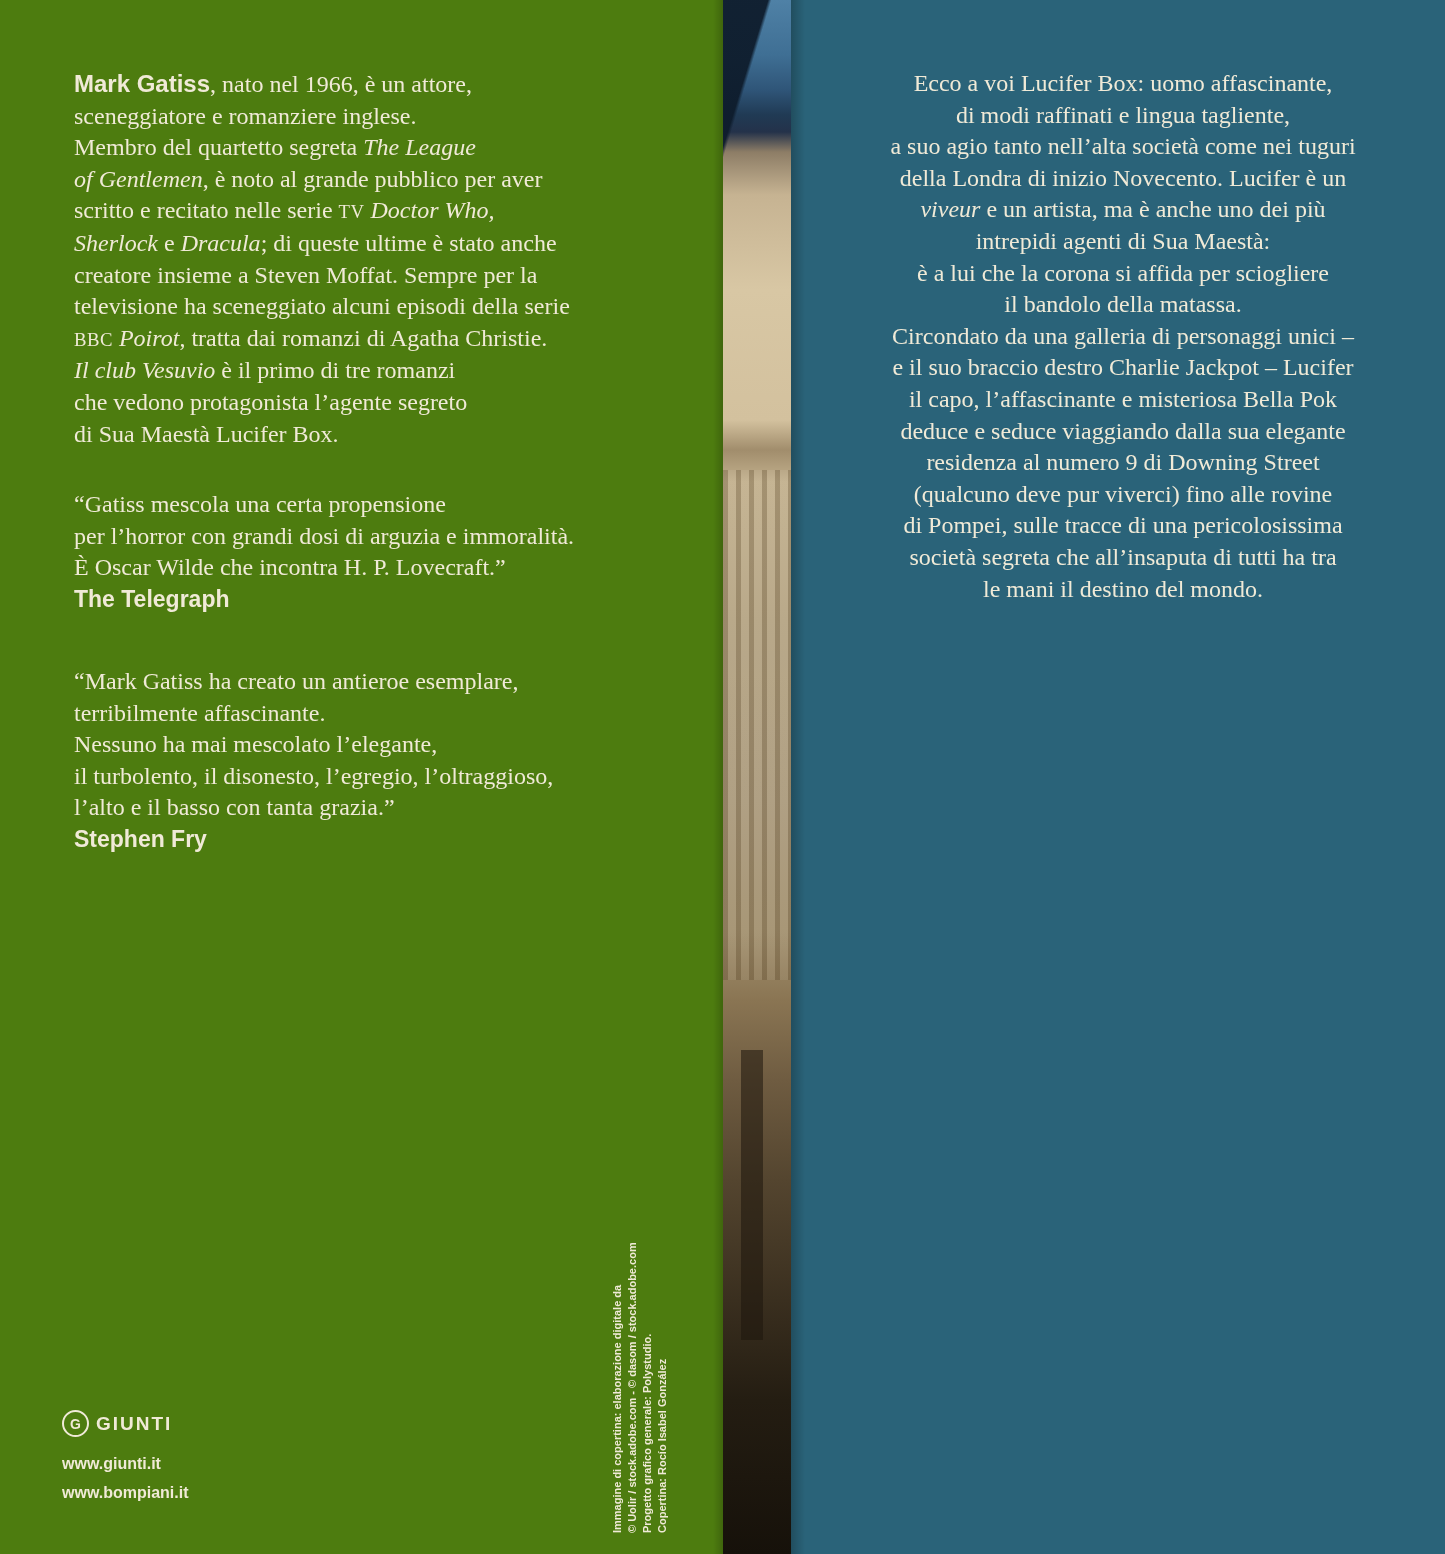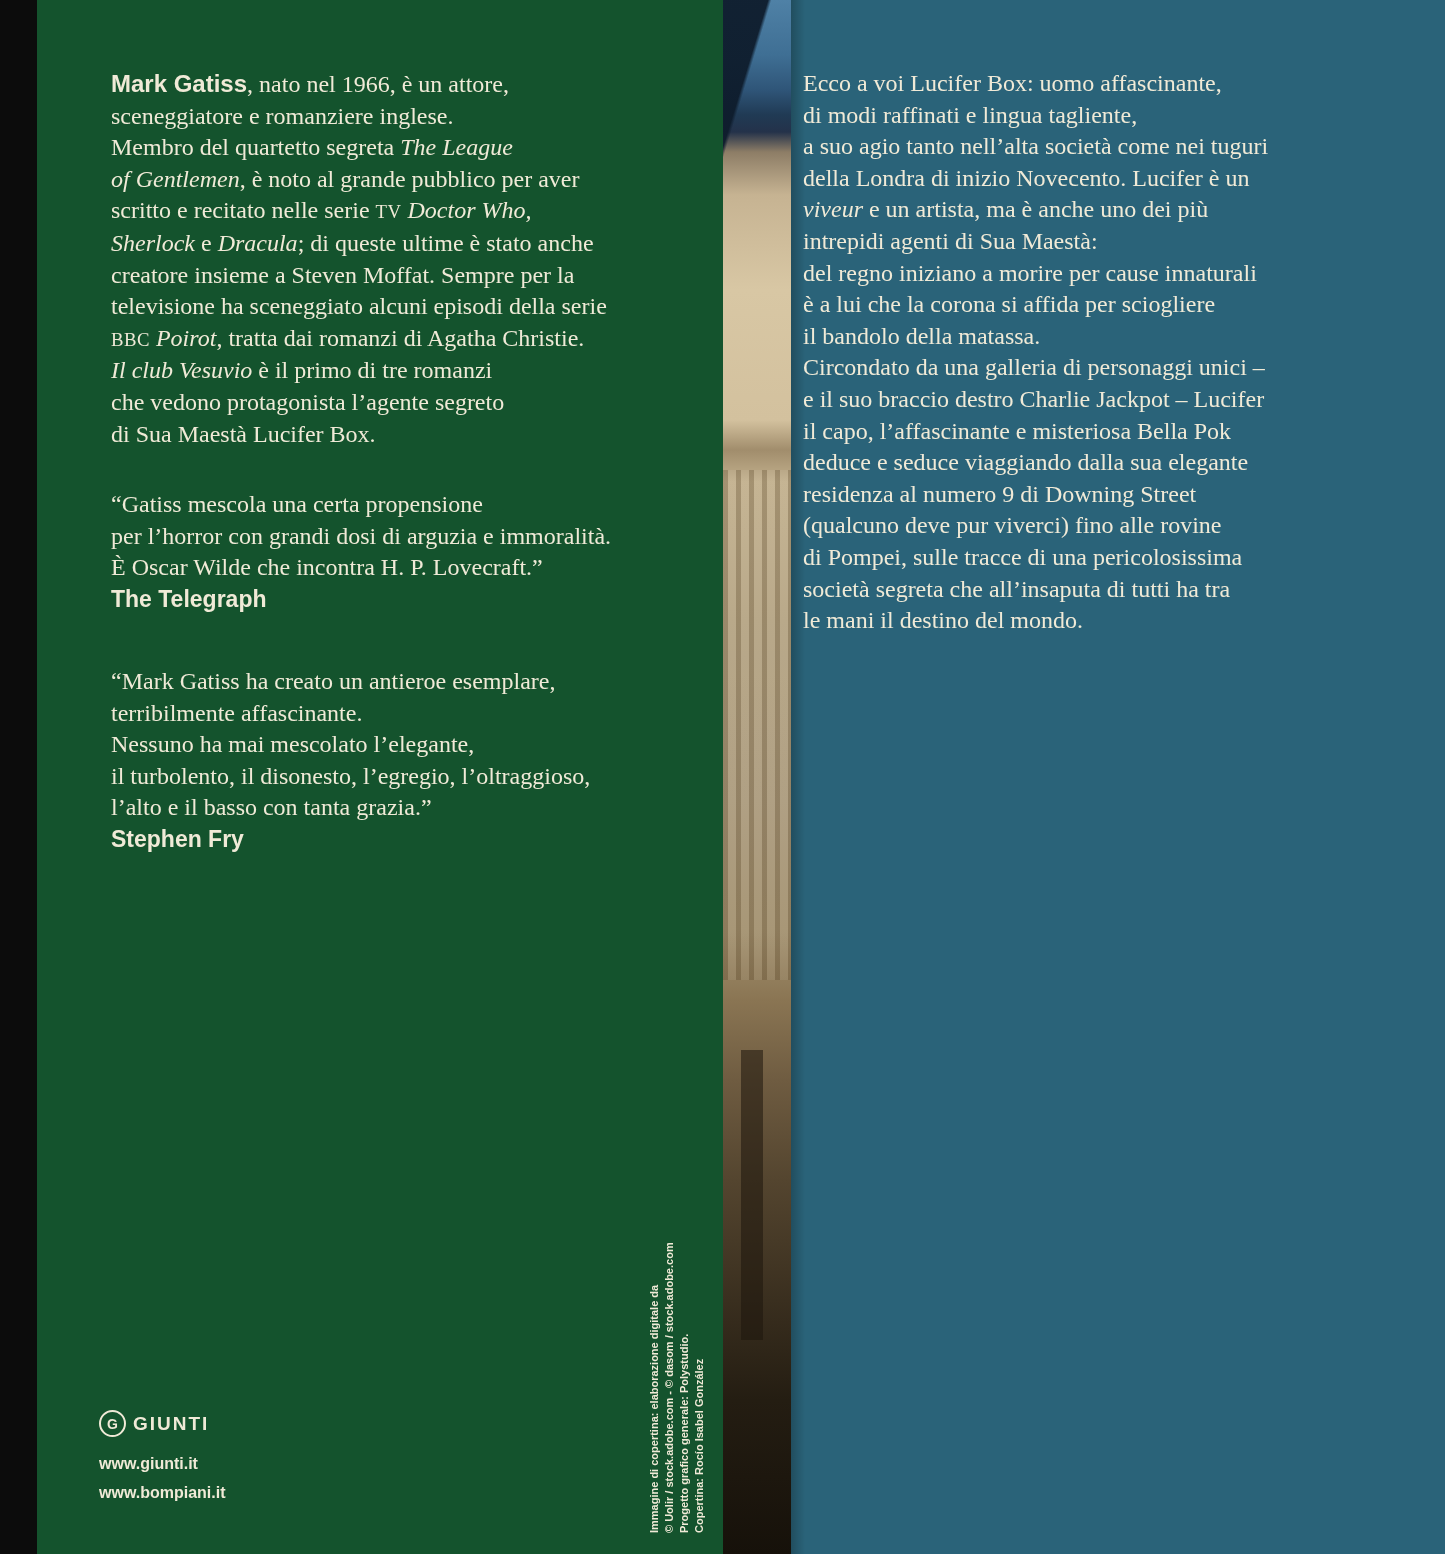--- a/index.html
+++ b/index.html
@@ -1,21 +1,21 @@
 <!DOCTYPE html>
 <html><head>
 <meta charset="utf-8">
 <style>
   html,body{margin:0;padding:0;background:#0c0c0c;}
   .page{
     position:relative;width:1445px;height:1554px;overflow:hidden;
     font-family:"Liberation Serif","DejaVu Serif",serif;
   }
   .flap{position:absolute;top:0;height:100%;}
-  .left-flap{left:0;width:723px;background:#14532d;margin-left:37px;}
+  .left-flap{left:0;width:723px;background:#4d7c0f;}
   .right-flap{left:791px;width:654px;background:#2a6379;}
   .right-flap::before{
     content:"";position:absolute;left:0;top:0;bottom:0;width:14px;
     background:linear-gradient(90deg,rgba(0,0,0,.22),rgba(0,0,0,0));
   }
   .left-flap::after{
     content:"";position:absolute;right:0;top:0;bottom:0;width:10px;
     background:linear-gradient(270deg,rgba(0,0,0,.18),rgba(0,0,0,0));
   }
 
@@ -52,21 +52,21 @@
   .sc{font-size:.78em;letter-spacing:.5px;}
 
   .bio{top:68px;left:74px;width:630px;}
   .quote1{top:489px;left:74px;width:640px;}
   .quote2{top:666px;left:74px;width:640px;}
   .attribution{
     font-family:Liberation Sans, sans-serif;font-weight:700;
     font-size:23px;line-height:31.6px;
   }
   .synopsis{top:68px;left:12px;width:640px;position:absolute;color:#f0ead7;
-    font-size:24px;line-height:31.6px;}
+    font-size:24px;line-height:31.6px;text-align:center;}
 
   
   .credits{
     position:absolute;left:610px;top:1533px;width:330px;
     transform:rotate(-90deg);transform-origin:0 0;
     color:#f0ead7;font-family:"Liberation Sans",sans-serif;
     font-weight:700;font-size:11px;line-height:15px;
   }
   .credits .tline{white-space:nowrap;}
 
@@ -155,21 +155,20 @@
   </div>
 
   <div class="flap right-flap">
     <div class="synopsis">
         <div class="tline"><span>Ecco a voi Lucifer Box: uomo affascinante,</span></div>
         <div class="tline"><span>di modi raffinati e lingua tagliente,</span></div>
         <div class="tline"><span>a suo agio tanto nell’alta società come nei tuguri</span></div>
         <div class="tline"><span>della Londra di inizio Novecento. Lucifer è un</span></div>
         <div class="tline"><span class="i">viveur</span><span> e un artista, ma è anche uno dei più</span></div>
         <div class="tline"><span>intrepidi agenti di Sua Maestà:</span></div>
-        <div class="tline"><span>del regno iniziano a morire per cause innaturali</span></div>
         <div class="tline"><span>è a lui che la corona si affida per sciogliere</span></div>
         <div class="tline"><span>il bandolo della matassa.</span></div>
         <div class="tline"><span>Circondato da una galleria di personaggi unici –</span></div>
         <div class="tline"><span>e il suo braccio destro Charlie Jackpot – Lucifer</span></div>
         <div class="tline"><span>il capo, l’affascinante e misteriosa Bella Pok</span></div>
         <div class="tline"><span>deduce e seduce viaggiando dalla sua elegante</span></div>
         <div class="tline"><span>residenza al numero 9 di Downing Street</span></div>
         <div class="tline"><span>(qualcuno deve pur viverci) fino alle rovine</span></div>
         <div class="tline"><span>di Pompei, sulle tracce di una pericolosissima</span></div>
         <div class="tline"><span>società segreta che all’insaputa di tutti ha tra</span></div>

